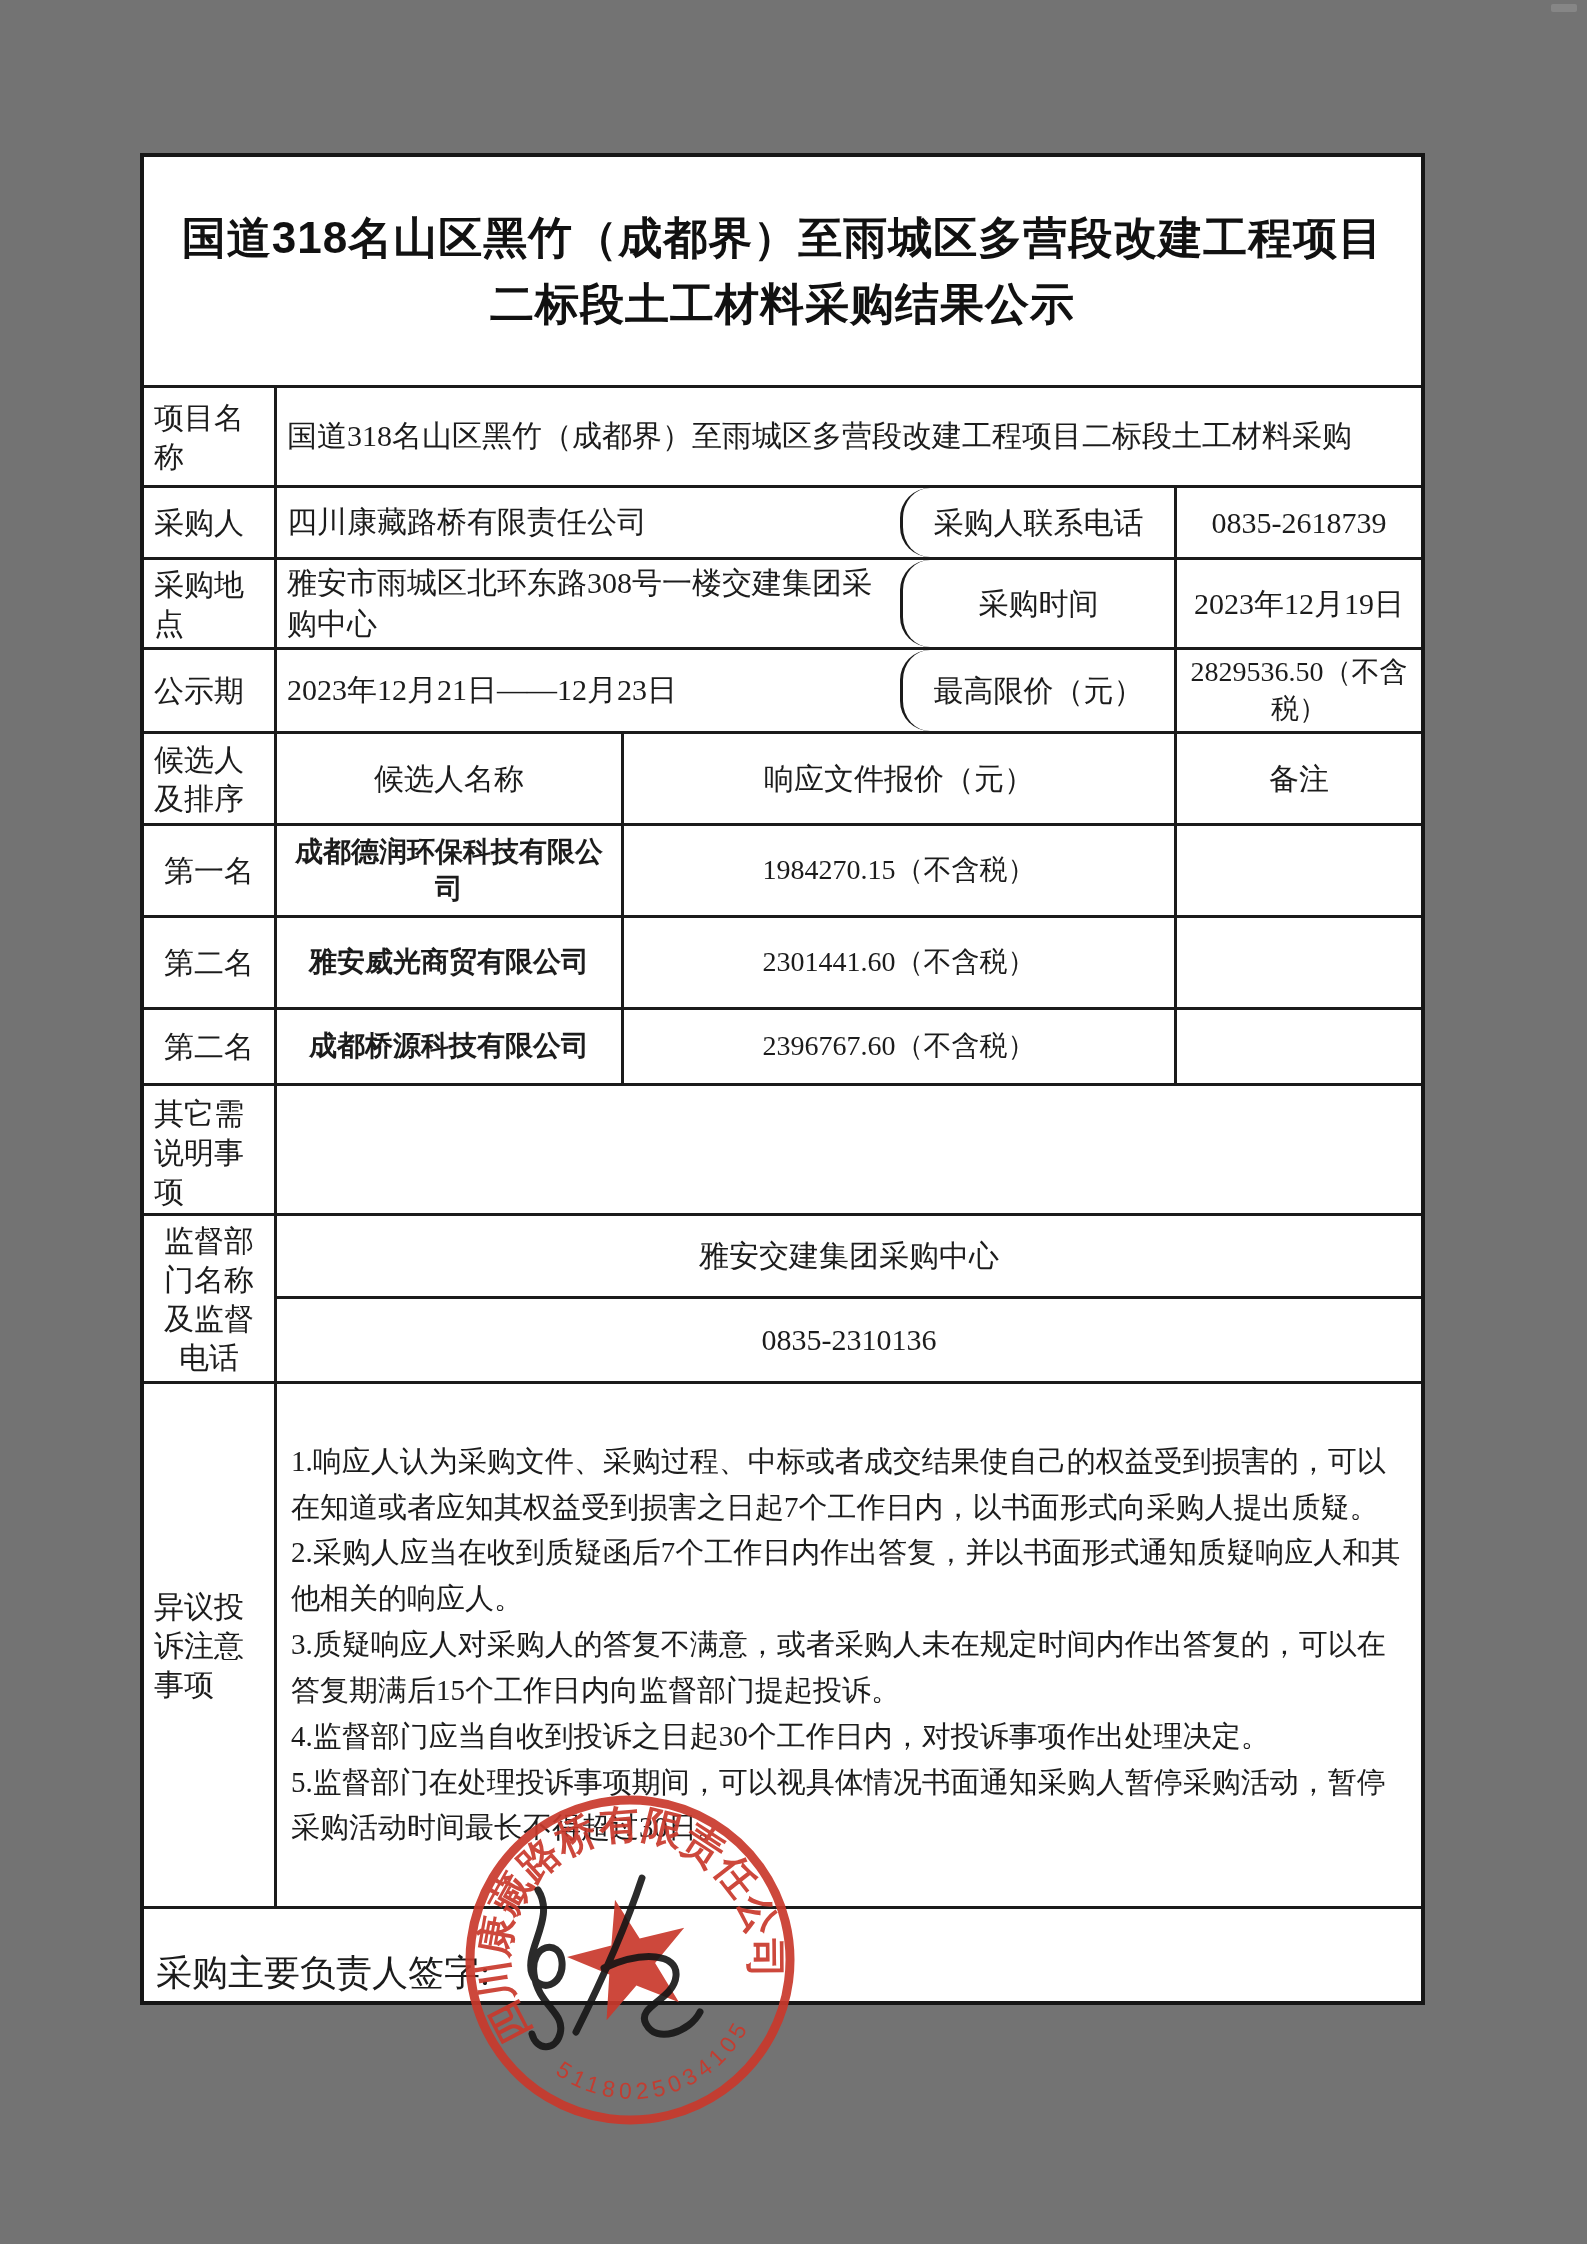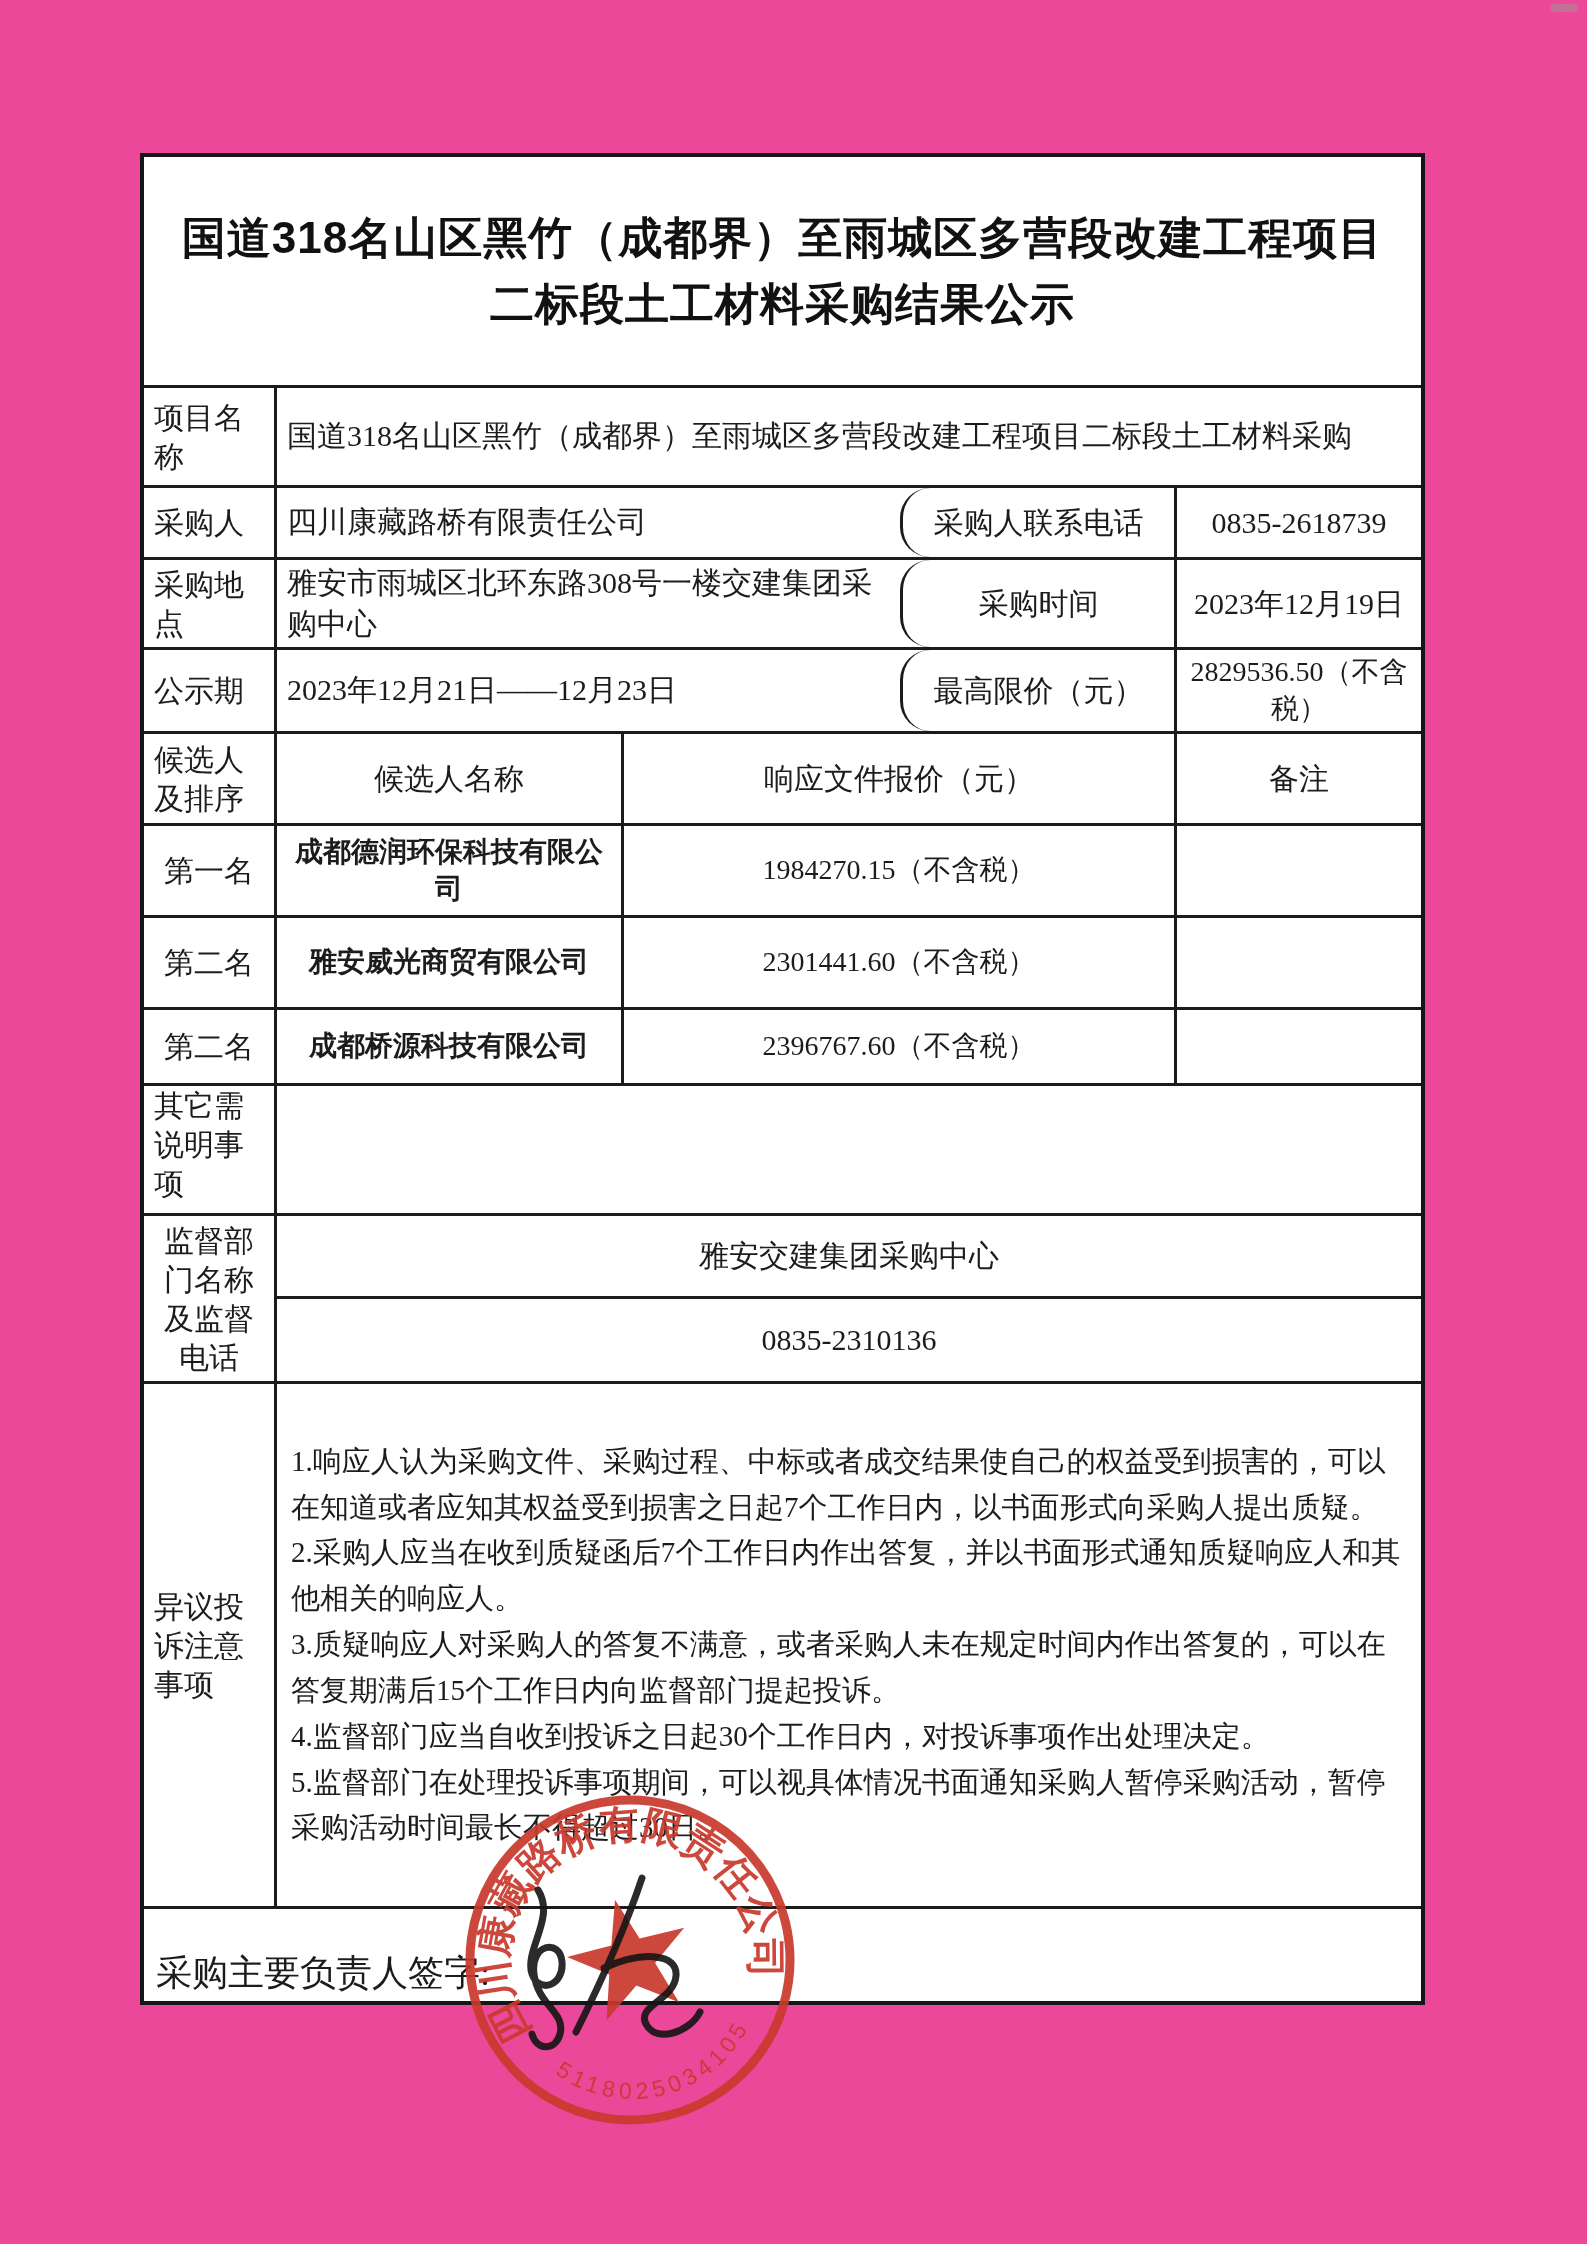--- a/index.html
+++ b/index.html
@@ -1,38 +1,38 @@
 <!DOCTYPE html>
 <html><head>
 <meta charset="utf-8">
 <style>
   html,body{margin:0;padding:0;background:#ffffff;}
   .page{
     position:relative;
     width:1587px;height:2244px;
-    background:#ec4899;
+    background:#737373;
     font-family:"Liberation Serif", serif;
     color:#1c1c1c;
     overflow:hidden;
   }
   .scan-mark{position:absolute;top:4px;right:10px;width:26px;height:8px;background:#9a9a9a;opacity:.5;border-radius:2px;}
   .doc-table{
     position:absolute;left:140px;top:153px;width:1285px;
     box-sizing:border-box;
     border:4px solid #161616;
     background:#fff;
   }
   .row{display:flex;box-sizing:border-box;border-top:3px solid #1b1b1b;}
   .row:first-child{border-top:none;}
   .cell{box-sizing:border-box;border-left:3px solid #1b1b1b;display:flex;align-items:center;overflow:hidden;}
   .cell:first-child{border-left:none;}
   .label-cell{width:130px;flex:none;padding:4px 6px 4px 10px;font-size:30px;line-height:1.3;}
   .label-left{justify-content:flex-start;text-align:left;}
   .label-center{justify-content:center;text-align:center;padding-left:6px;border-radius:23px;}
-  .v-top{align-items:flex-start;padding-top:0;}
+  .v-top{align-items:flex-start;padding-top:8px;}
   .val-left{justify-content:flex-start;text-align:left;padding:4px 10px;font-size:30px;line-height:1.35;}
   .val-center{justify-content:center;text-align:center;padding:4px 8px;font-size:30px;line-height:1.3;}
   .title-row{height:228px;border-top:none;align-items:center;justify-content:center;}
   .title-box{width:100%;text-align:center;font-family:"Liberation Sans", sans-serif;font-weight:700;font-size:44px;line-height:1.5;letter-spacing:1px;color:#111;}
   .r-project{height:100px;}
   .r-purchaser{height:72px;}
   .r-location{height:90px;}
   .r-publicity{height:84px;}
   .r-candheader{height:92px;}
   .r-cand1{height:92px;}

